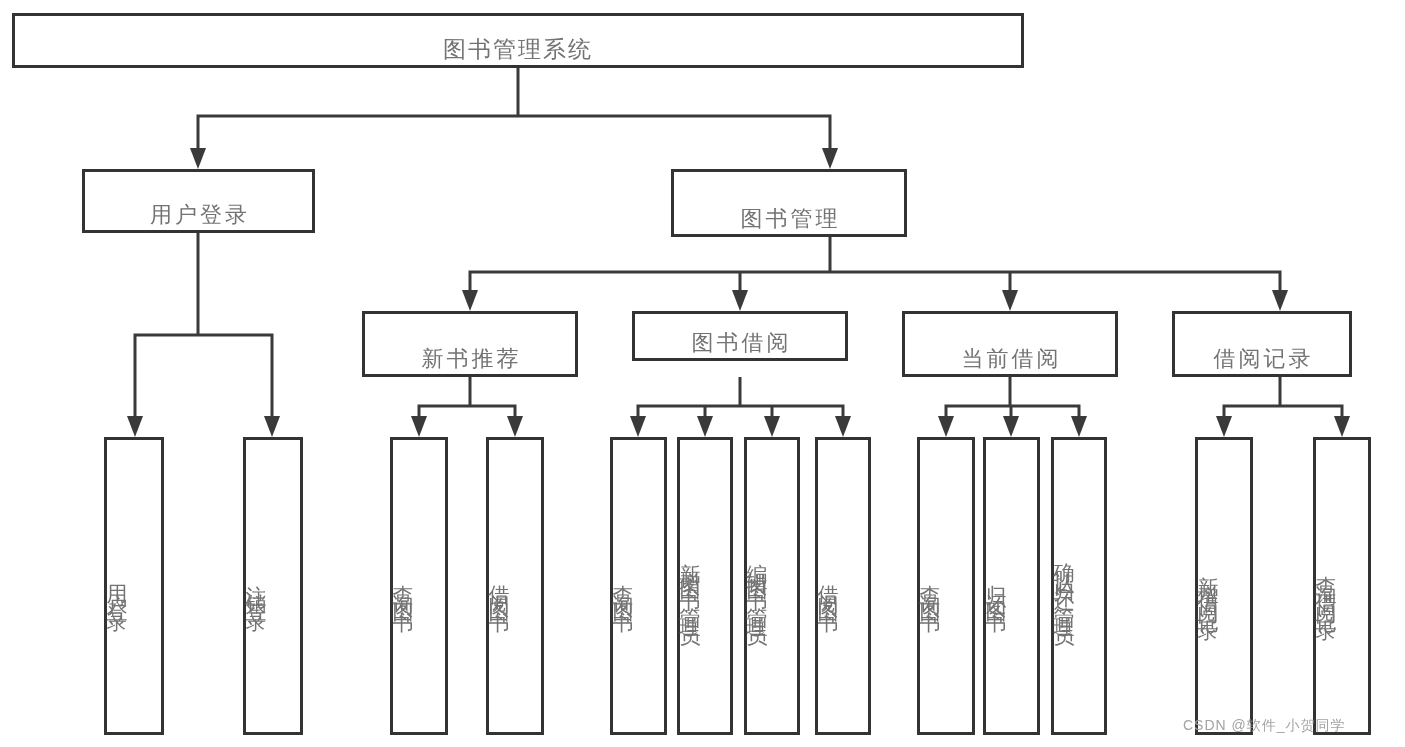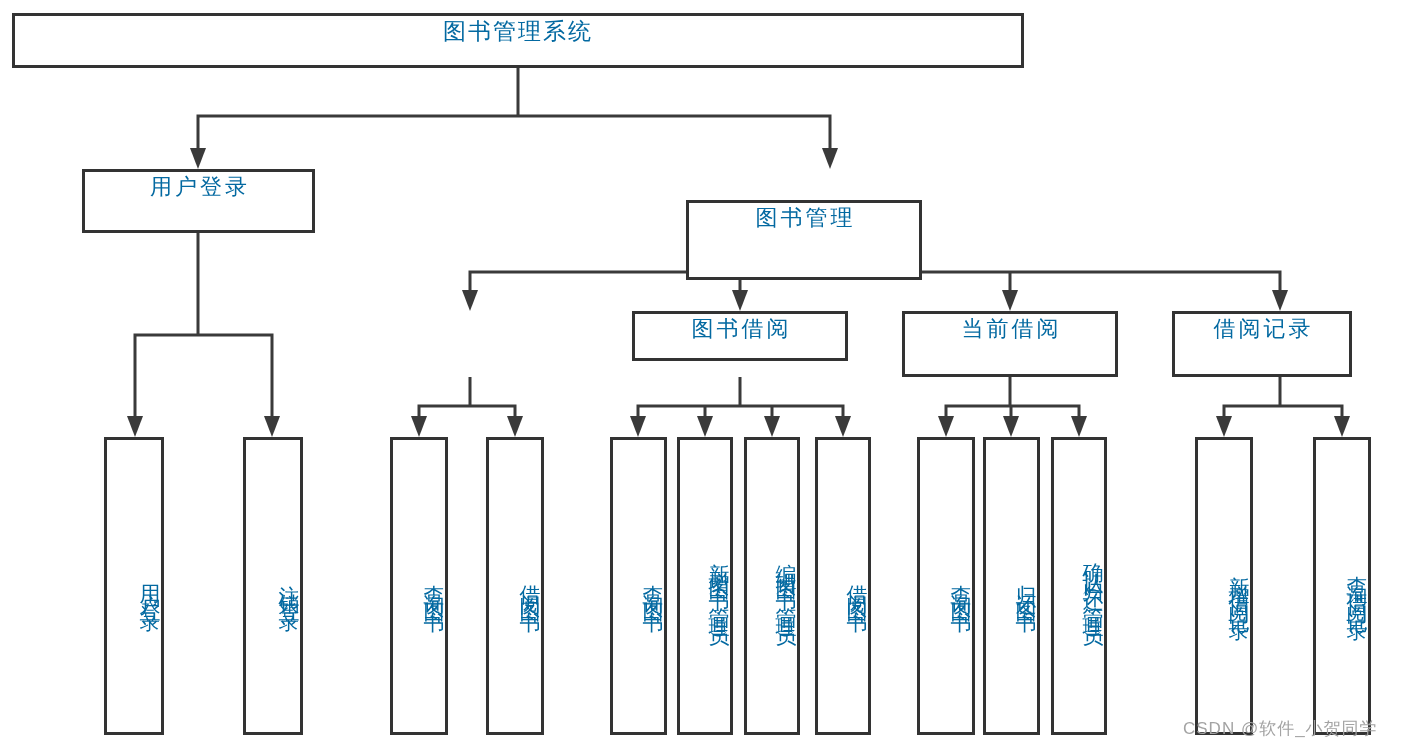--- a/index.html
+++ b/index.html
@@ -19,23 +19,23 @@
     position: absolute;
     left: 0;
     top: 0;
     z-index: 0;
   }
   .node {
     position: absolute;
     box-sizing: border-box;
     border: 3px solid #333333;
     background: #ffffff;
-    color: #0369a1;
+    color: #737373;
     display: flex;
-    align-items: flex-start;
+    align-items: flex-end;
     justify-content: center;
     z-index: 1;
   }
   .h-node {
     font-size: 22px;
     letter-spacing: 3px;
     text-indent: 3px;
   }
   .root-node {
     font-size: 23px;
@@ -45,21 +45,21 @@
     writing-mode: vertical-rl;
     text-orientation: mixed;
     font-size: 21px;
     letter-spacing: 9px;
     line-height: 1;
   }
   .watermark {
     position: absolute;
     left: 1183px;
     top: 717px;
-    font-size: 17px;
+    font-size: 14px;
     letter-spacing: 1px;
     color: #a3a3a3;
     white-space: nowrap;
     z-index: 2;
   }
 </style>
 </head>
 <body>
 
 <div id="canvas">
@@ -111,24 +111,27 @@
     </g>
   </svg>
 
   <div class="node root-node" style="left:12px; top:13px; width:1012px; height:55px;">
     <span>图书管理系统</span>
   </div>
 
   <div class="node h-node" style="left:82px; top:169px; width:233px; height:64px;">
     <span>用户登录</span>
   </div>
-  <div class="node h-node" style="left:686px; top:169px; width:236px; height:80px;margin-top:31px;">
+  <div class="node h-node" style="left:671px; top:169px; width:236px; height:68px;">
     <span>图书管理</span>
   </div>
 
+  <div class="node h-node" style="left:362px; top:311px; width:216px; height:66px;">
+    <span>新书推荐</span>
+  </div>
   <div class="node h-node" style="left:632px; top:311px; width:216px; height:50px;">
     <span>图书借阅</span>
   </div>
   <div class="node h-node" style="left:902px; top:311px; width:216px; height:66px;">
     <span>当前借阅</span>
   </div>
   <div class="node h-node" style="left:1172px; top:311px; width:180px; height:66px;">
     <span>借阅记录</span>
   </div>
 

